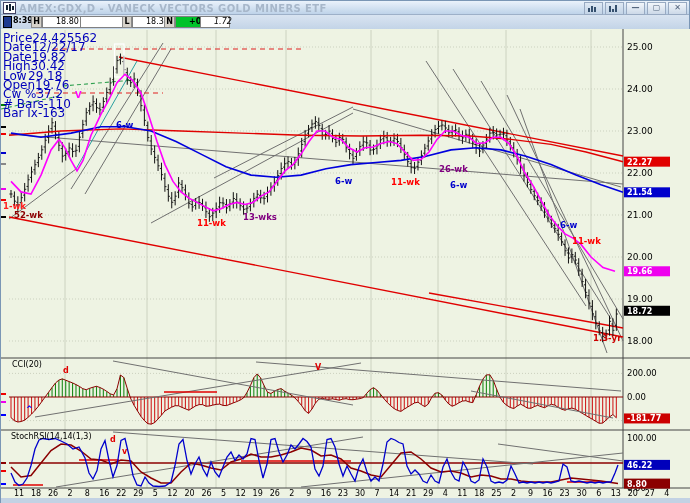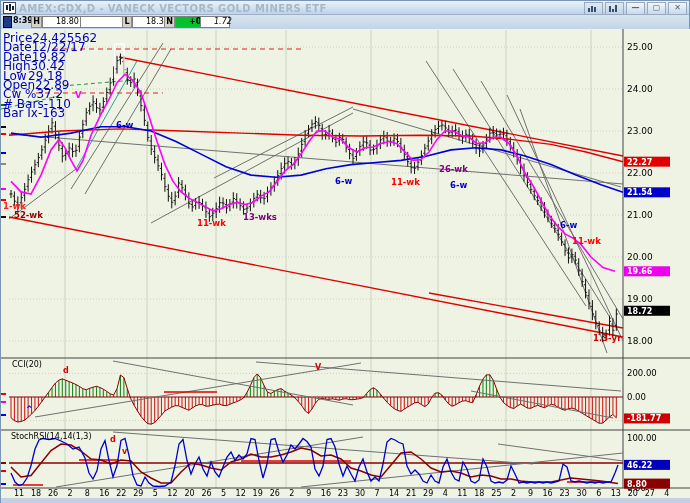--- a/index.html
+++ b/index.html
@@ -949,19 +949,19 @@
         <text x="665.9" y="495" fill="#000" font-size="8" font-family="DejaVu Sans, sans-serif" text-anchor="middle">4</text>
       </g>
     </svg>
 
   <div id="info-panel">
       <div><span class="lbl">Price</span><span>24.425562</span></div>
       <div><span class="lbl">Date</span><span>12/22/17</span></div>
       <div><span class="lbl">Date</span><span>19.82</span></div>
       <div><span class="lbl">High</span><span>30.42</span></div>
       <div><span class="lbl">Low</span><span>29.18</span></div>
-      <div><span class="lbl">Open</span><span>22.89</span></div>
+      <div><span class="lbl">Open</span><span>19.76</span></div>
       <div><span class="lbl">Cw %</span><span>37.2</span></div>
       <div><span class="lbl"># Bars</span><span>-110</span></div>
       <div><span class="lbl">Bar Ix</span><span>-163</span></div>
     </div>
 
 </div>
 
 </body></html>

